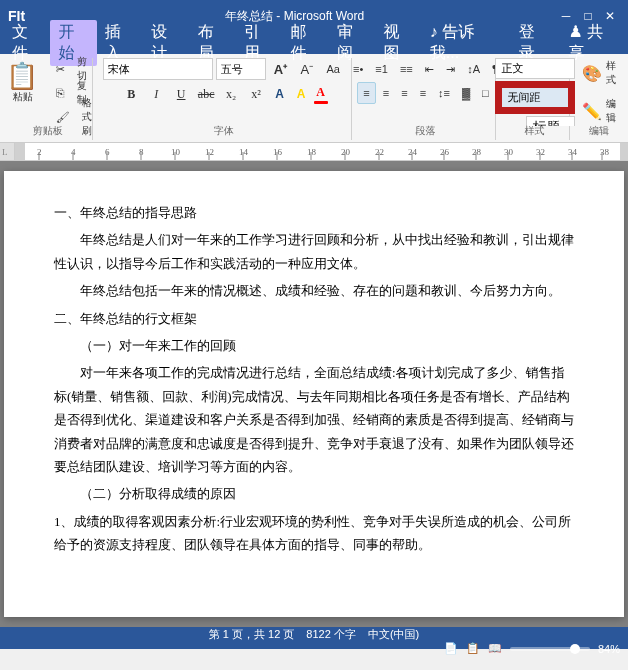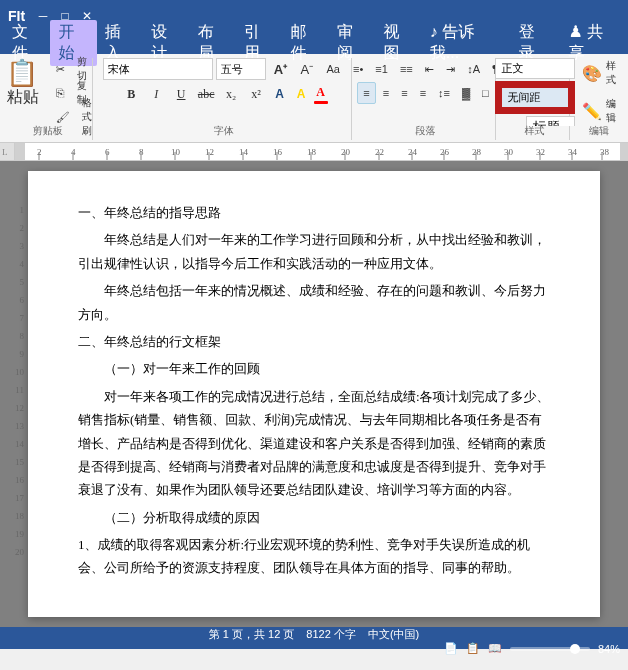--- a/index.html
+++ b/index.html
@@ -231,21 +231,21 @@
       border-right: 1px solid #ccc;
     }
     .ruler-main {
       flex: 1;
       background: white;
       position: relative;
       overflow: hidden;
     }
     .doc-page {
       background: white;
-      width: 572px;
+      width: 620px;
       min-height: 400px;
       padding: 30px 50px;
       box-shadow: 0 2px 8px rgba(0,0,0,0.3);
       position: relative;
     }
 
     
     .margin-numbers {
       position: absolute;
       left: -18px;
@@ -350,20 +350,21 @@
       width: 14px;
       height: 3px;
       border-radius: 1px;
     }
   </style>
 </head>
 <body>
 
 <div class="title-bar">
   <span class="app-name">FIt</span>
+  <span class="doc-title">年终总结 - Microsoft Word</span>
   <div class="win-controls">
     <span>─</span>
     <span>□</span>
     <span>✕</span>
   </div>
 </div>
 
 <div class="menu-bar">
   <span class="menu-item">文件</span>
   <span class="menu-item active">开始</span>
@@ -382,21 +383,21 @@
 </div>
 
 <div class="ribbon">
   <div class="ribbon-content">
 
     <div class="ribbon-group clipboard-group">
       <div style="display:flex; gap:4px; margin-bottom:14px;">
         <div style="display:flex; flex-direction:column; align-items:center;">
           <div class="paste-btn">
             <div style="font-size:26px; line-height:1;">📋</div>
-            <div style="font-size:16px; font-family:'Microsoft YaHei',sans-serif;">粘贴</div>
+            <div style="font-size:10px; font-family:'Microsoft YaHei',sans-serif;">粘贴</div>
           </div>
         </div>
         <div style="display:flex; flex-direction:column; gap:2px; justify-content:center;">
           <div style="display:flex; gap:2px;">
             <div class="ribbon-btn-small">✂</div>
             <div class="ribbon-btn-small" style="font-size:10px;">剪切</div>
           </div>
           <div style="display:flex; gap:2px;">
             <div class="ribbon-btn-small">⎘</div>
             <div class="ribbon-btn-small" style="font-size:10px;">复制</div>

